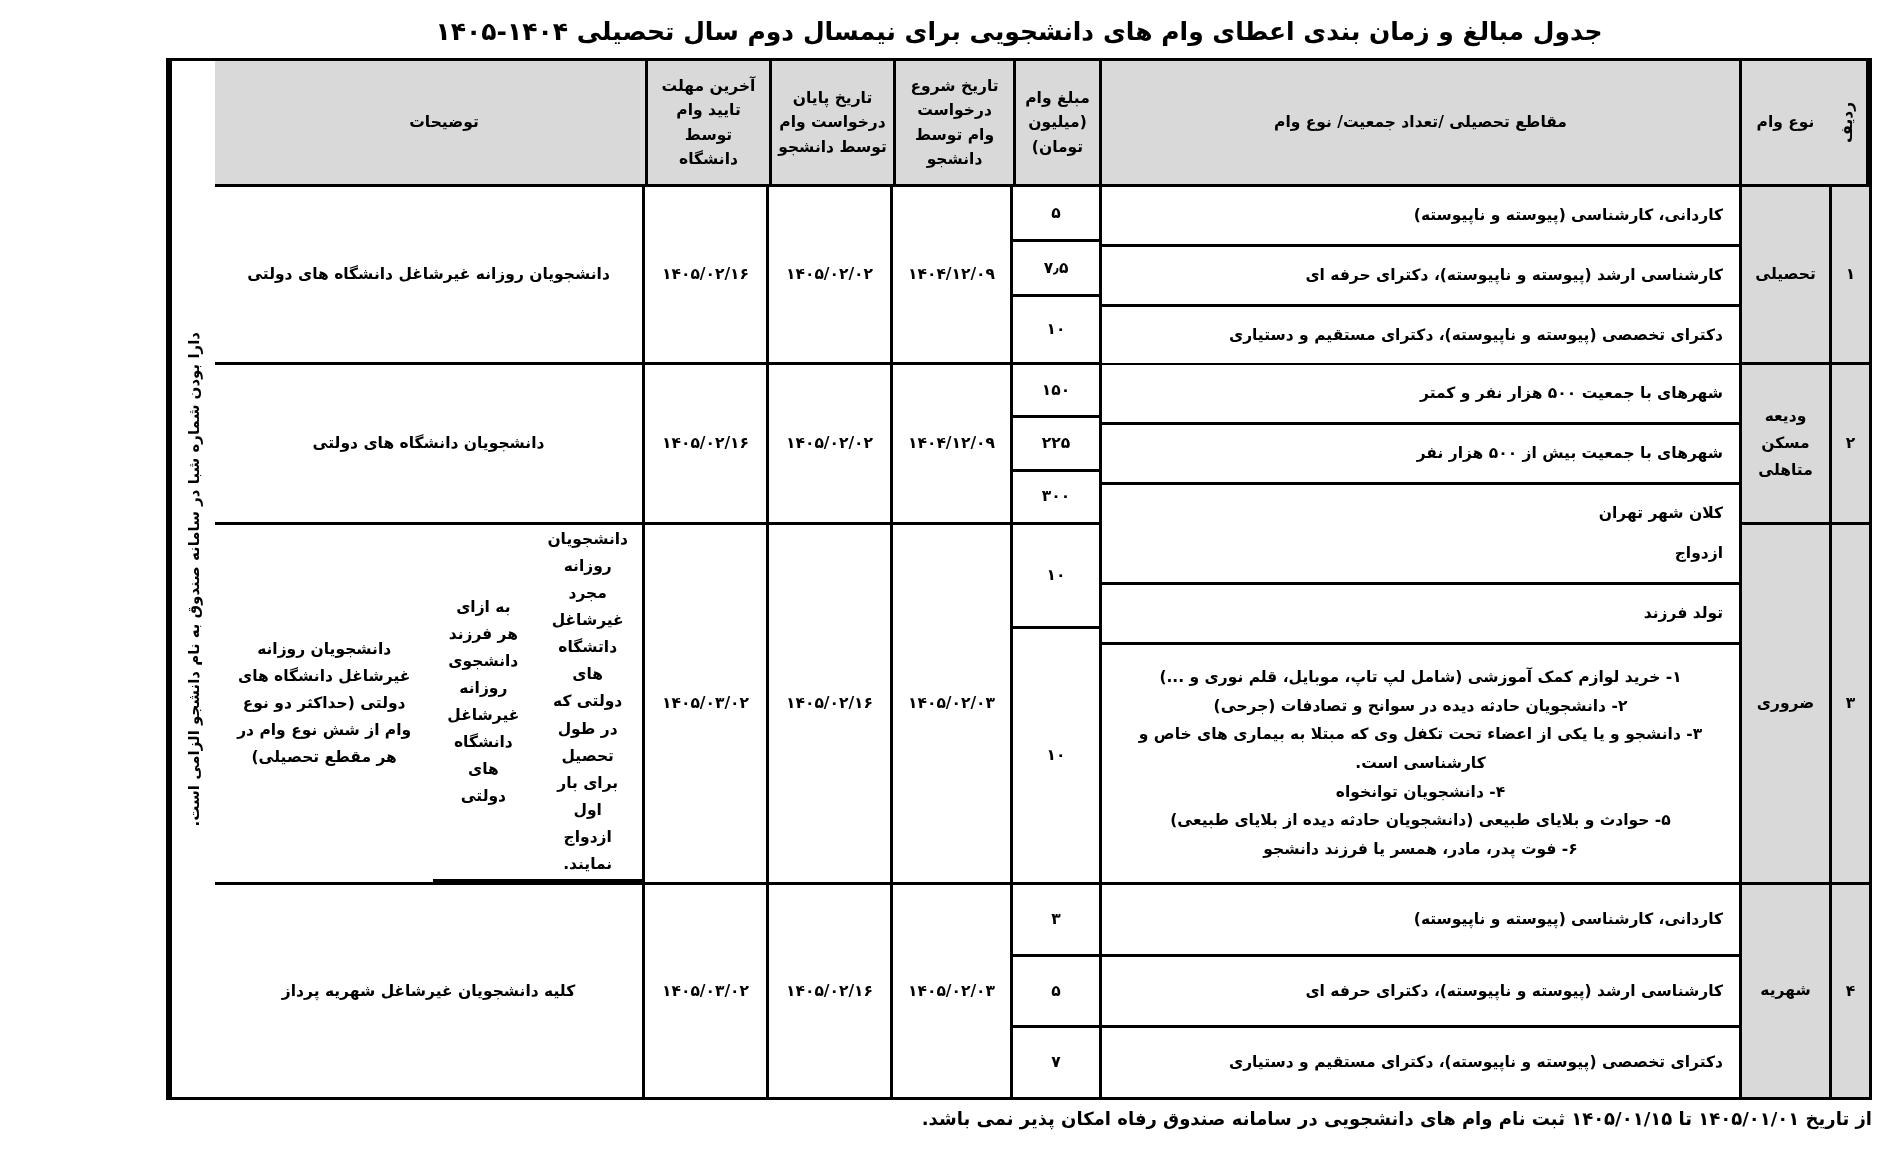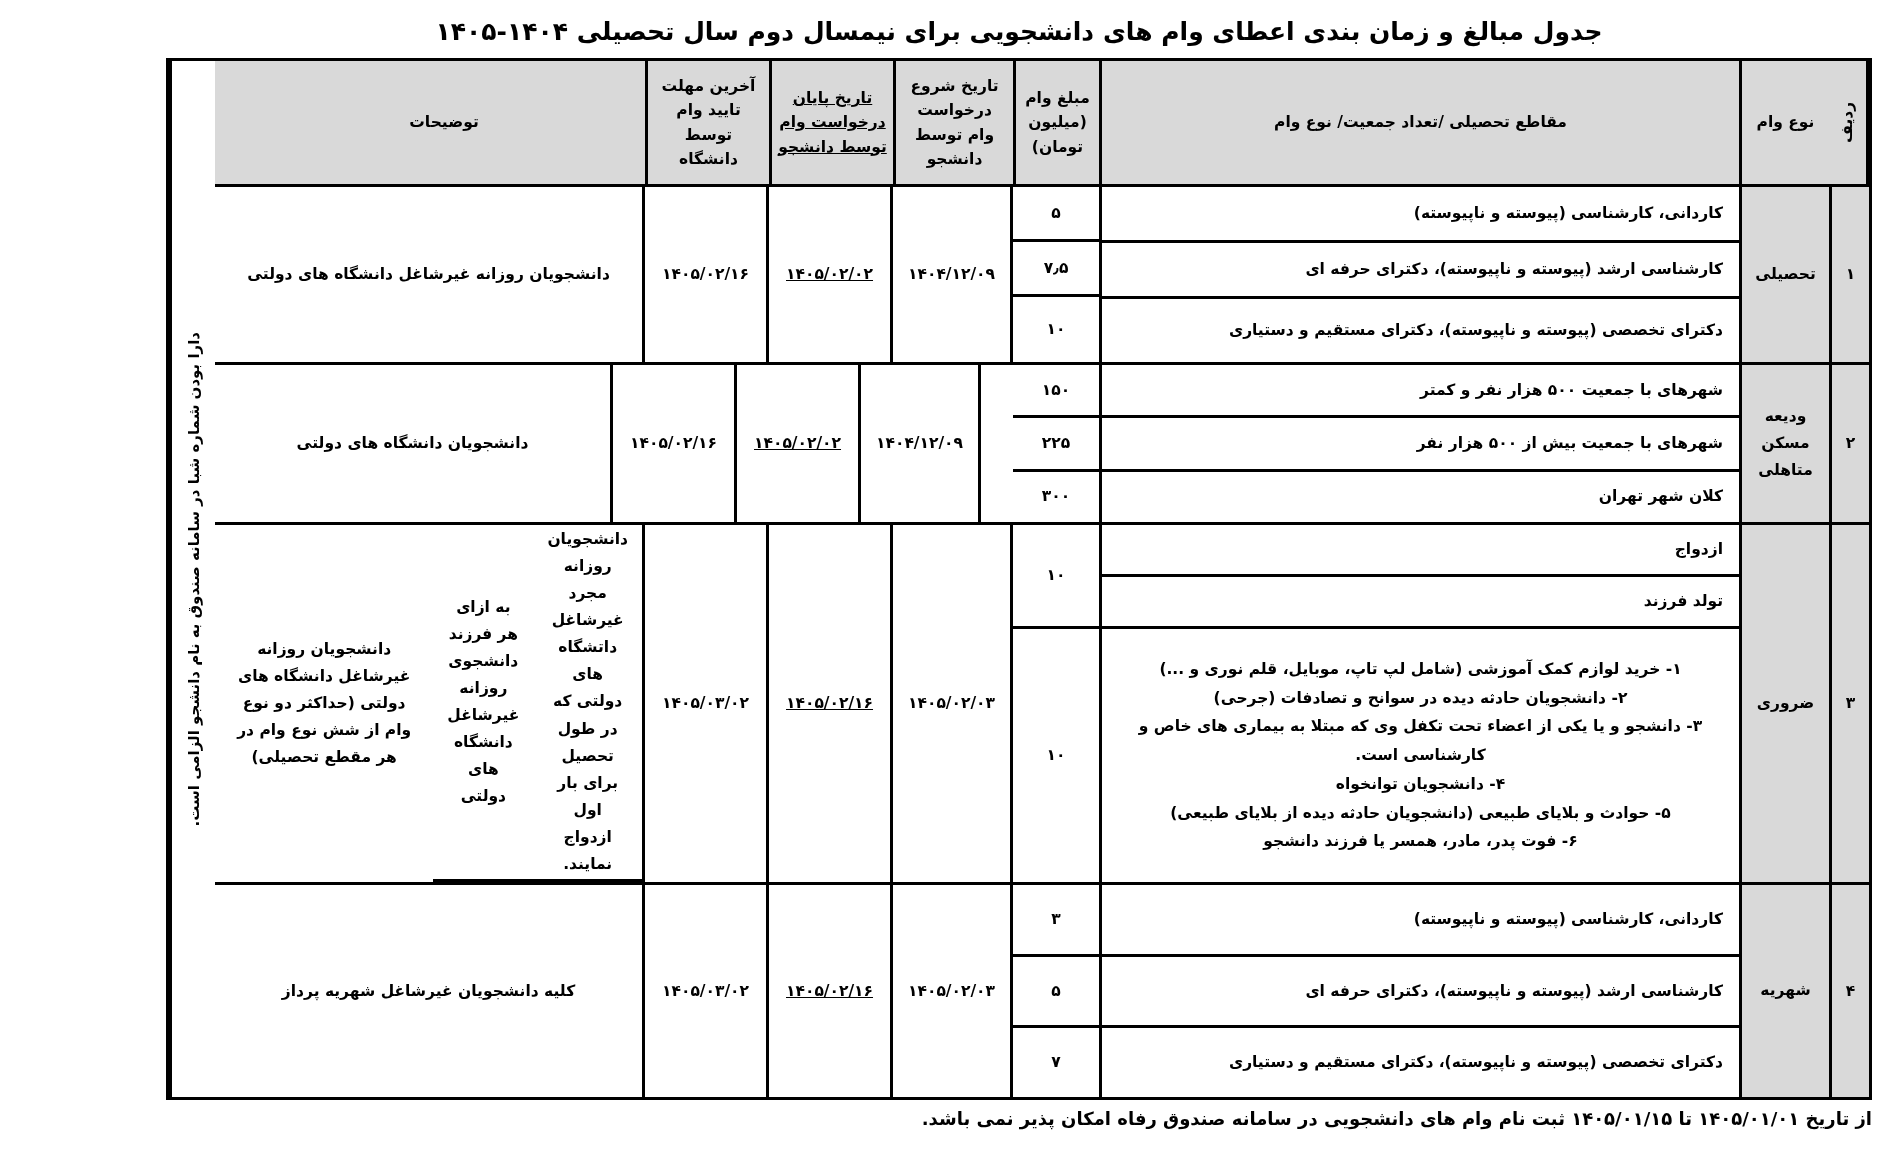--- a/index.html
+++ b/index.html
@@ -80,21 +80,21 @@
     background: #d9d9d9;
   }
   .hdr-cell:last-child { border-left: none; margin-left: 28px; }
 
   
   .c-radif  { flex: 0 0 40px; }
   .c-noe    { flex: 0 0 90px; }
   .c-maghta { flex: 0 0 640px; }
   .c-mablagh{ flex: 0 0 86px; }
   .c-start  { flex: 0 0 120px; }
-  .c-end    { flex: 0 0 124px; text-decoration: underline; }
+  .c-end    { flex: 0 0 124px; }
   .c-confirm{ flex: 0 0 124px; }
   .c-desc   { flex: 1 1 auto; }
 
   .body-rows { display: flex; flex-direction: column; flex: 1 1 auto; }
 
   .trow {
     display: flex; flex-direction: row;
     border-bottom: 3px solid #000;
   }
   .trow:last-child { border-bottom: none; }
@@ -118,21 +118,21 @@
     border-bottom: 3px solid #000;
     display: flex; align-items: center; justify-content: center;
     font-size: 15.5px; font-weight: bold;
     background: #fff;
   }
   .amt-cell:last-child { border-bottom: none; }
 
   .lbl-cell {
     border-bottom: 3px solid #000;
     display: flex; align-items: center; justify-content: flex-start;
-    padding: 8px 16px;
+    padding: 16px 16px;
     font-size: 15.5px; font-weight: bold;
     text-align: right;
     background: #fff;
   }
   .lbl-cell:last-child { border-bottom: none; }
 
   .list-cell {
     padding: 10px 16px;
     text-align: center;
     line-height: 1.85;
@@ -219,21 +219,21 @@
           <div class="tcell c-radif shade">۲</div>
           <div class="tcell c-noe shade rowlabel-v">ودیعه مسکن متاهلی</div>
           <div class="tcell c-maghta" style="padding:0;">
             <div class="lbl-col" style="width:100%;height:100%;">
               <div class="lbl-cell" style="flex:1;">شهرهای با جمعیت ۵۰۰ هزار نفر و کمتر</div>
               <div class="lbl-cell" style="flex:1;">شهرهای با جمعیت بیش از ۵۰۰ هزار نفر</div>
               <div class="lbl-cell" style="flex:1;">کلان شهر تهران</div>
             </div>
           </div>
           <div class="tcell c-mablagh" style="padding:0;">
-            <div class="amt-col" style="width:100%;height:100%;border-left:none;margin-left:32px;">
+            <div class="amt-col" style="width:100%;height:100%;border-left:none;">
               <div class="amt-cell" style="flex:1;">۱۵۰</div>
               <div class="amt-cell" style="flex:1;">۲۲۵</div>
               <div class="amt-cell" style="flex:1;">۳۰۰</div>
             </div>
           </div>
           <div class="tcell c-start">۱۴۰۴/۱۲/۰۹</div>
           <div class="tcell c-end">۱۴۰۵/۰۲/۰۲</div>
           <div class="tcell c-confirm">۱۴۰۵/۰۲/۱۶</div>
           <div class="tcell c-desc">دانشجویان  دانشگاه های دولتی</div>
         </div>

